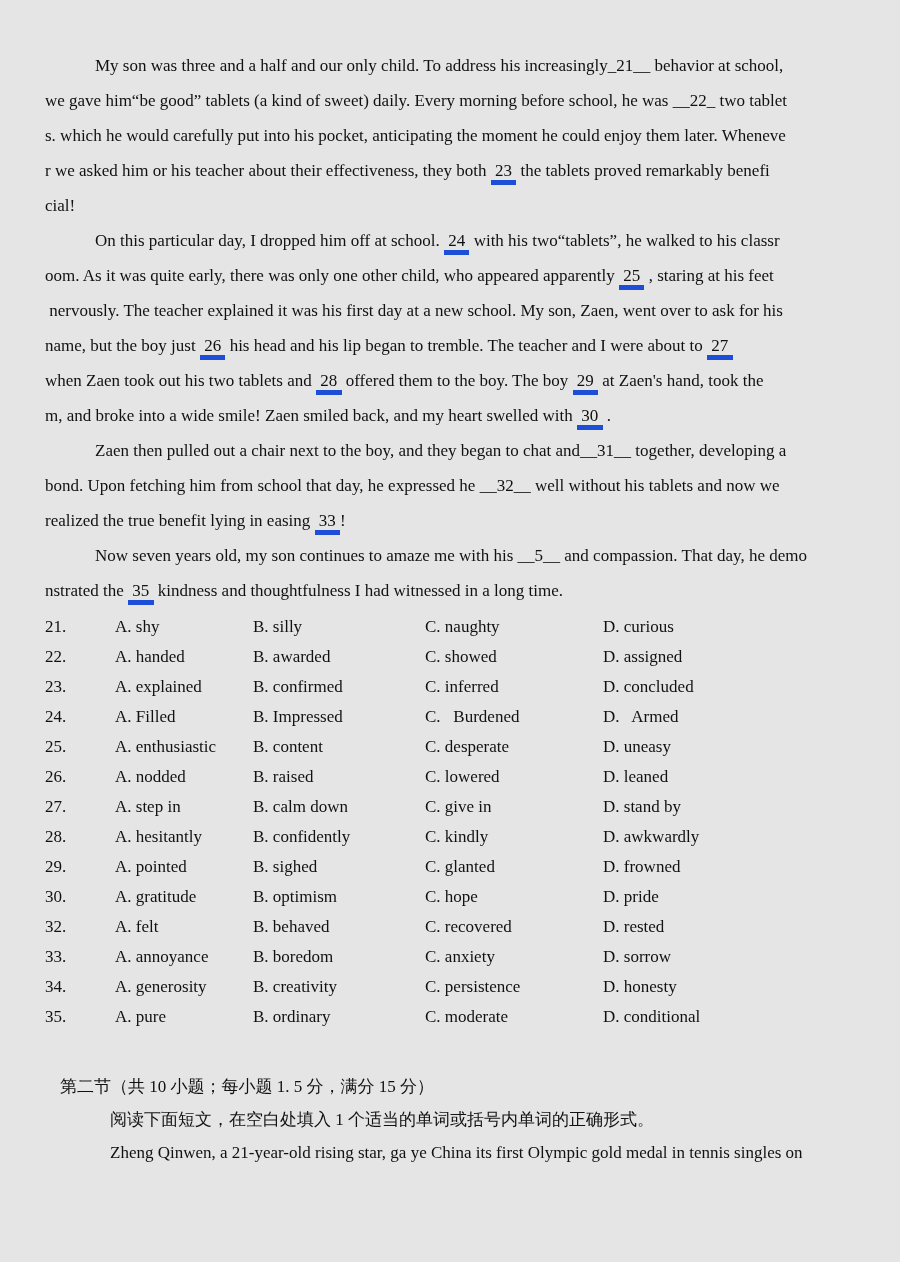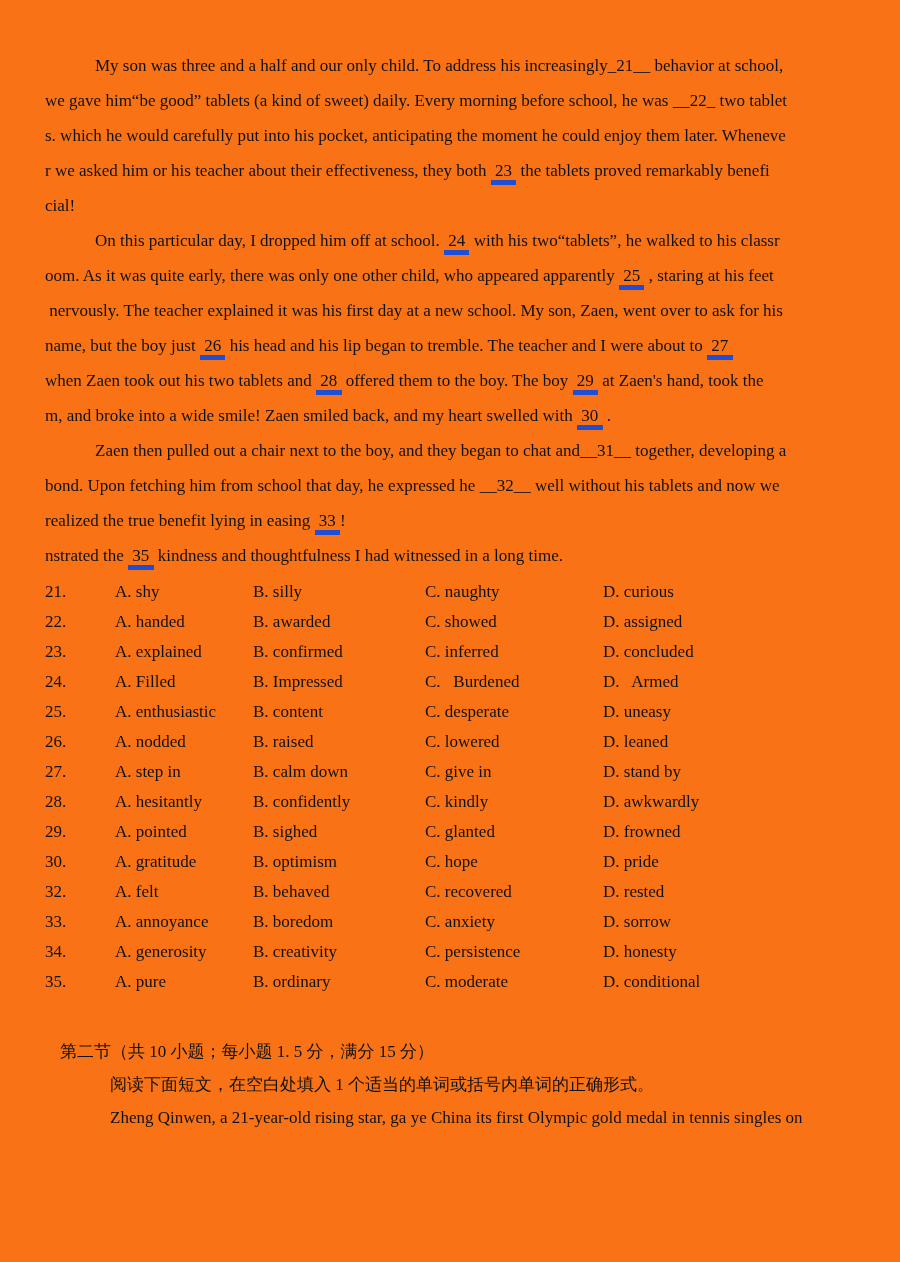--- a/index.html
+++ b/index.html
@@ -11,21 +11,21 @@
     width: 900px;
     height: 1262px;
     overflow: hidden;
     font-family: "Liberation Serif", "DejaVu Serif", serif;
     font-size: 17px;
     color: #111111;
   }
   .page {
     width: 900px;
     height: 1262px;
-    background: #f97316;
+    background: #e5e5e5;
     overflow: hidden;
   }
   .passage {
     margin: 48px 20px 0 45px;
   }
   .line {
     height: 35px;
     line-height: 35px;
     white-space: pre;
   }
@@ -74,20 +74,21 @@
       <div class="line">cial!</div>
       <div class="line first">On this particular day, I dropped him off at school. <span class="blank"> 24 </span> with his two“tablets”, he walked to his classr</div>
       <div class="line">oom. As it was quite early, there was only one other child, who appeared apparently <span class="blank"> 25 </span> , staring at his feet</div>
       <div class="line"> nervously. The teacher explained it was his first day at a new school. My son, Zaen, went over to ask for his</div>
       <div class="line">name, but the boy just <span class="blank"> 26 </span> his head and his lip began to tremble. The teacher and I were about to <span class="blank"> 27 </span></div>
       <div class="line">when Zaen took out his two tablets and <span class="blank"> 28 </span> offered them to the boy. The boy <span class="blank"> 29 </span> at Zaen's hand, took the</div>
       <div class="line">m, and broke into a wide smile! Zaen smiled back, and my heart swelled with <span class="blank"> 30 </span> .</div>
       <div class="line first">Zaen then pulled out a chair next to the boy, and they began to chat and__31__ together, developing a</div>
       <div class="line">bond. Upon fetching him from school that day, he expressed he __32__ well without his tablets and now we</div>
       <div class="line">realized the true benefit lying in easing <span class="blank"> 33 </span>!</div>
+      <div class="line first">Now seven years old, my son continues to amaze me with his __5__ and compassion. That day, he demo</div>
       <div class="line">nstrated the <span class="blank"> 35 </span> kindness and thoughtfulness I had witnessed in a long time.</div>
     </div>
 
   <div class="options">
       <div class="q-row"><div class="q-num">21.</div><div class="q-opt">A. shy</div><div class="q-opt">B. silly</div><div class="q-opt">C. naughty</div><div class="q-opt">D. curious</div></div>
       <div class="q-row"><div class="q-num">22.</div><div class="q-opt">A. handed</div><div class="q-opt">B. awarded</div><div class="q-opt">C. showed</div><div class="q-opt">D. assigned</div></div>
       <div class="q-row"><div class="q-num">23.</div><div class="q-opt">A. explained</div><div class="q-opt">B. confirmed</div><div class="q-opt">C. inferred</div><div class="q-opt">D. concluded</div></div>
       <div class="q-row"><div class="q-num">24.</div><div class="q-opt">A. Filled</div><div class="q-opt">B. Impressed</div><div class="q-opt">C.   Burdened</div><div class="q-opt">D.   Armed</div></div>
       <div class="q-row"><div class="q-num">25.</div><div class="q-opt">A. enthusiastic</div><div class="q-opt">B. content</div><div class="q-opt">C. desperate</div><div class="q-opt">D. uneasy</div></div>
       <div class="q-row"><div class="q-num">26.</div><div class="q-opt">A. nodded</div><div class="q-opt">B. raised</div><div class="q-opt">C. lowered</div><div class="q-opt">D. leaned</div></div>

